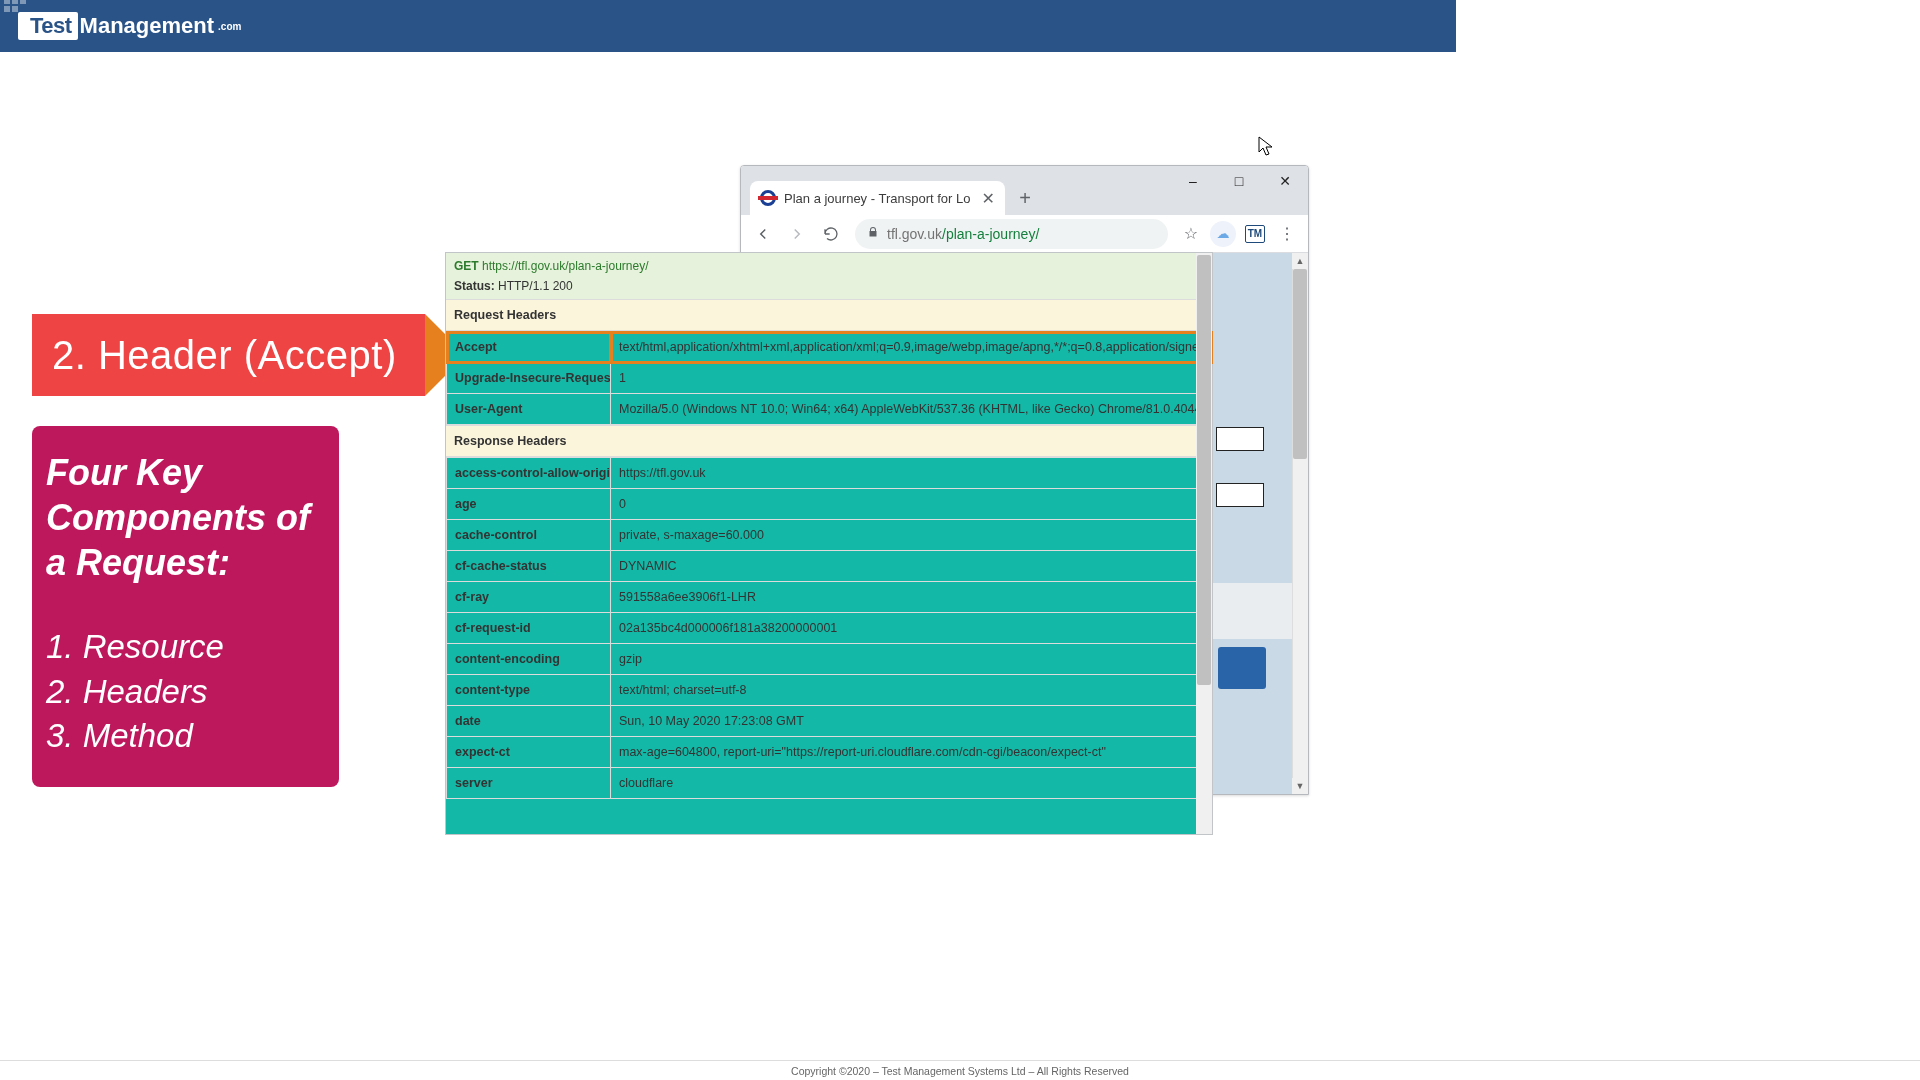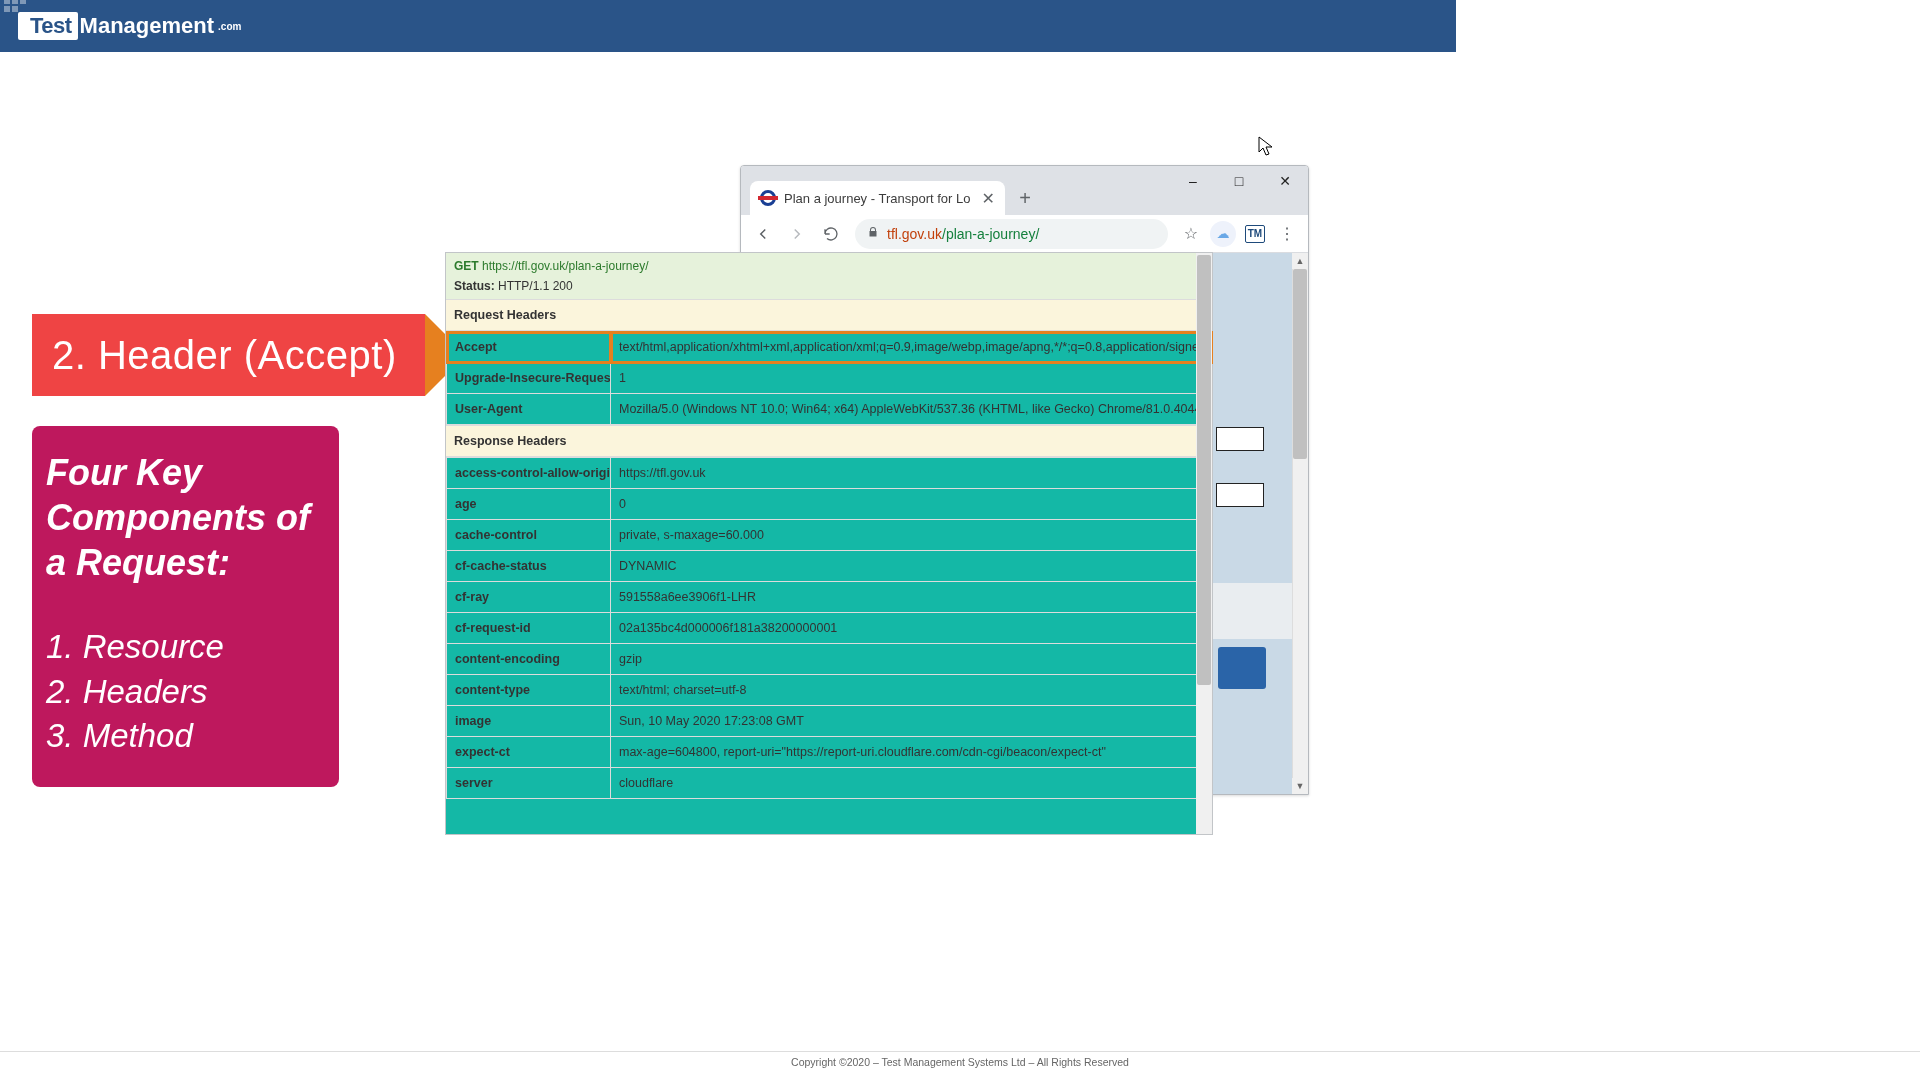--- a/index.html
+++ b/index.html
@@ -10,21 +10,21 @@
   .brand { display: flex; align-items: baseline; color: #fff; font-weight: 700; }
   .brand-logo { display:flex; align-items:center; }
   .brand-test { background:#fff; color:#2a5488; padding:1px 6px 1px 12px; font-size:22px; font-weight:800; border-radius:2px; letter-spacing:-0.5px; position:relative; }
   .brand-test::before { content:""; position:absolute; left:-6px; top:-6px; width:6px; height:6px; background:#fff; box-shadow: 0 -8px 0 #fff, -8px 0 0 #fff, -8px -8px 0 #fff, 8px -8px 0 #fff; opacity:0.4; }
   .brand-mgmt { font-size:22px; color:#fff; font-weight:700; margin-left:2px; }
   .brand-com { font-size:10px; color:#fff; font-weight:700; margin-left:4px; }
 
   .content { position:absolute; top:52px; left:0; right:0; bottom:0; }
 
   
-  .footer { position:absolute; bottom:0; left:0; right:0; height:29px; font-size:10.5px; color:#666; text-align:center; background:#fff; border-top:1px solid #ddd; line-height:20px; }
+  .footer { position:absolute; bottom:0; left:0; right:0; height:20px; font-size:10.5px; color:#666; text-align:center; background:#fff; border-top:1px solid #ddd; line-height:20px; }
 
   
   .callout { position:absolute; left:32px; top:262px; background:#ef4444; color:#fff; height:82px; padding:0 28px 0 20px; display:flex; align-items:center; font-size:40px; font-weight:400; letter-spacing:0.5px; }
   .callout::after { content:""; position:absolute; right:-41px; top:0; border-top:41px solid transparent; border-bottom:41px solid transparent; border-left:41px solid #e6801f; }
 
   .infobox { position:absolute; left:32px; top:374px; width:307px; background:#be185d; color:#fff; border-radius:8px; padding:24px 14px 28px 14px; font-family: Georgia, 'Times New Roman', serif; font-style: italic; }
   .infobox h2 { font-size:36px; font-weight:600; line-height:1.25; margin-bottom:40px; font-family: Arial, sans-serif; }
   .infobox ol { list-style:none; font-size:33px; font-weight:500; line-height:1.35; font-family: Arial, sans-serif; }
 
   
@@ -37,21 +37,21 @@
   .tab-icon::after{content:"";position:absolute;left:-5px;top:3px;width:20px;height:4px;background:#d22730;}
   .tab-title { font-size:13px; color:#3c3c3c; white-space:nowrap; overflow:hidden; }
   .tab-close { margin-left:auto; font-size:16px; color:#5f6367; padding-left:6px;}
   .newtab { width:28px; height:28px; display:flex; align-items:center; justify-content:center; color:#5f6367; font-size:20px; font-weight:300; margin-left:6px; margin-bottom:3px;}
   .toolbar { height:38px; background:#fff; border-bottom:1px solid #dadce0; display:flex; align-items:center; padding:0 6px; gap:2px;}
   .navbtn { width:32px; height:32px; display:flex; align-items:center; justify-content:center; color:#5f6367; font-size:18px;}
   .navbtn.disabled{color:#b8bbbf;}
   .omnibox { flex:1; height:30px; background:#f0f3f4; border-radius:15px; display:flex; align-items:center; padding:0 12px; margin:0 6px; }
   .lock-icon{font-size:12px;color:#5f6367;margin-right:8px;}
   .url{font-size:14px;color:#202124;}
-  .url .domain{color:#c2410c;}
+  .url .domain{color:#737373;}
   .url .path{color:#15803d;}
   .tool-icon{width:30px;height:30px;display:flex;align-items:center;justify-content:center;color:#5f6367;font-size:16px;}
   .tm-ico{width:20px;height:18px;border:1.5px solid #1e4a7b;display:flex;align-items:center;justify-content:center;font-size:10px;font-weight:800;color:#1e4a7b;border-radius:2px;}
   .cloud-ico{width:26px;height:26px;border-radius:50%;background:#eef2fb;display:flex;align-items:center;justify-content:center;color:#6aa8e6;font-size:13px;}
   .page { height:calc(100% - 49px - 38px); background:#c9d9e6; overflow:hidden; position:relative;}
   .page-scrollbar-right{position:absolute;right:0;top:0;bottom:0;width:16px;background:#f0f0f0;border-left:1px solid #ddd;}
   .page-thumb-right{position:absolute;right:1px;width:14px;background:#c0c0c0;border-radius:2px;}
   .page-arrow{position:absolute;right:0;width:16px;height:16px;display:flex;align-items:center;justify-content:center;font-size:9px;color:#666;background:#f0f0f0;}
   .page-inner{position:absolute;left:0;right:16px;top:0;bottom:0;padding:0;}
   .field{position:absolute;background:#fff;border:1px solid #222;}
@@ -233,21 +233,21 @@
           </tr>
           <tr>
             <td class="k">content-encoding</td>
             <td>gzip</td>
           </tr>
           <tr>
             <td class="k">content-type</td>
             <td>text/html; charset=utf-8</td>
           </tr>
           <tr>
-            <td class="k">image</td>
+            <td class="k">date</td>
             <td>Sun, 10 May 2020 17:23:08 GMT</td>
           </tr>
           <tr>
             <td class="k">expect-ct</td>
             <td>max-age=604800, report-uri="https://report-uri.cloudflare.com/cdn-cgi/beacon/expect-ct"</td>
           </tr>
           <tr>
             <td class="k">server</td>
             <td>cloudflare</td>
           </tr>

